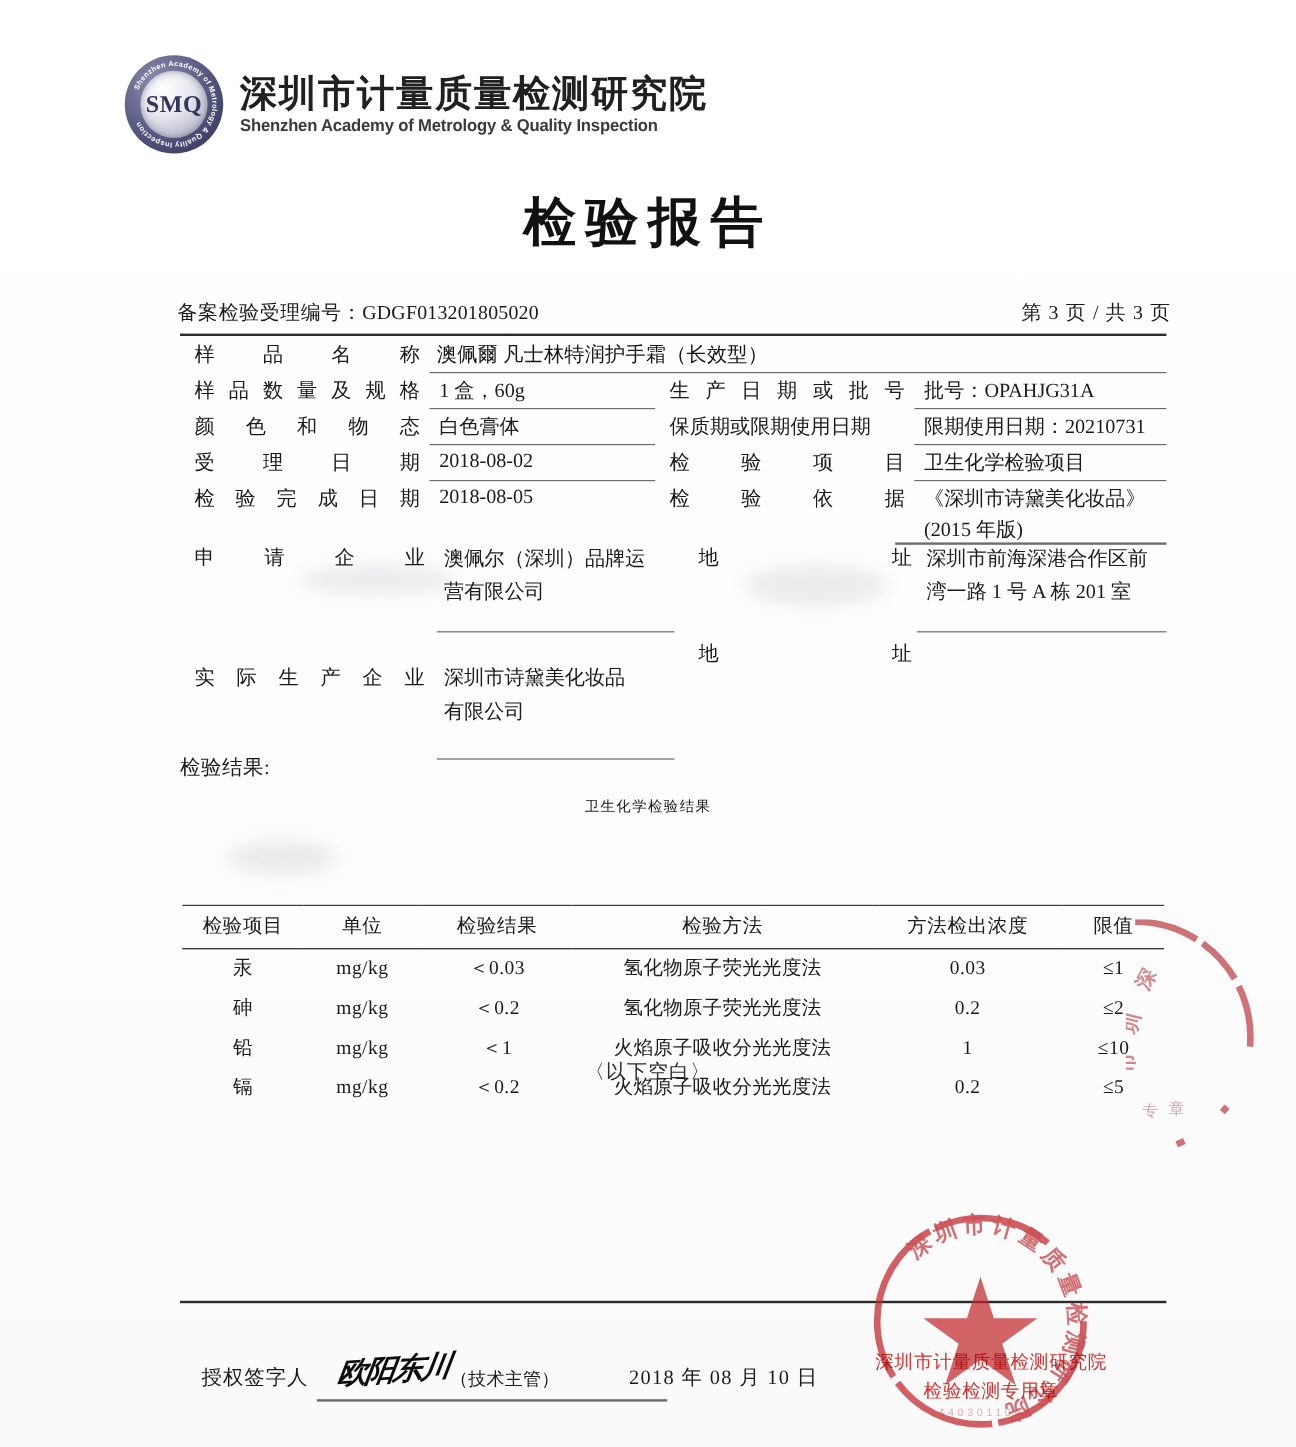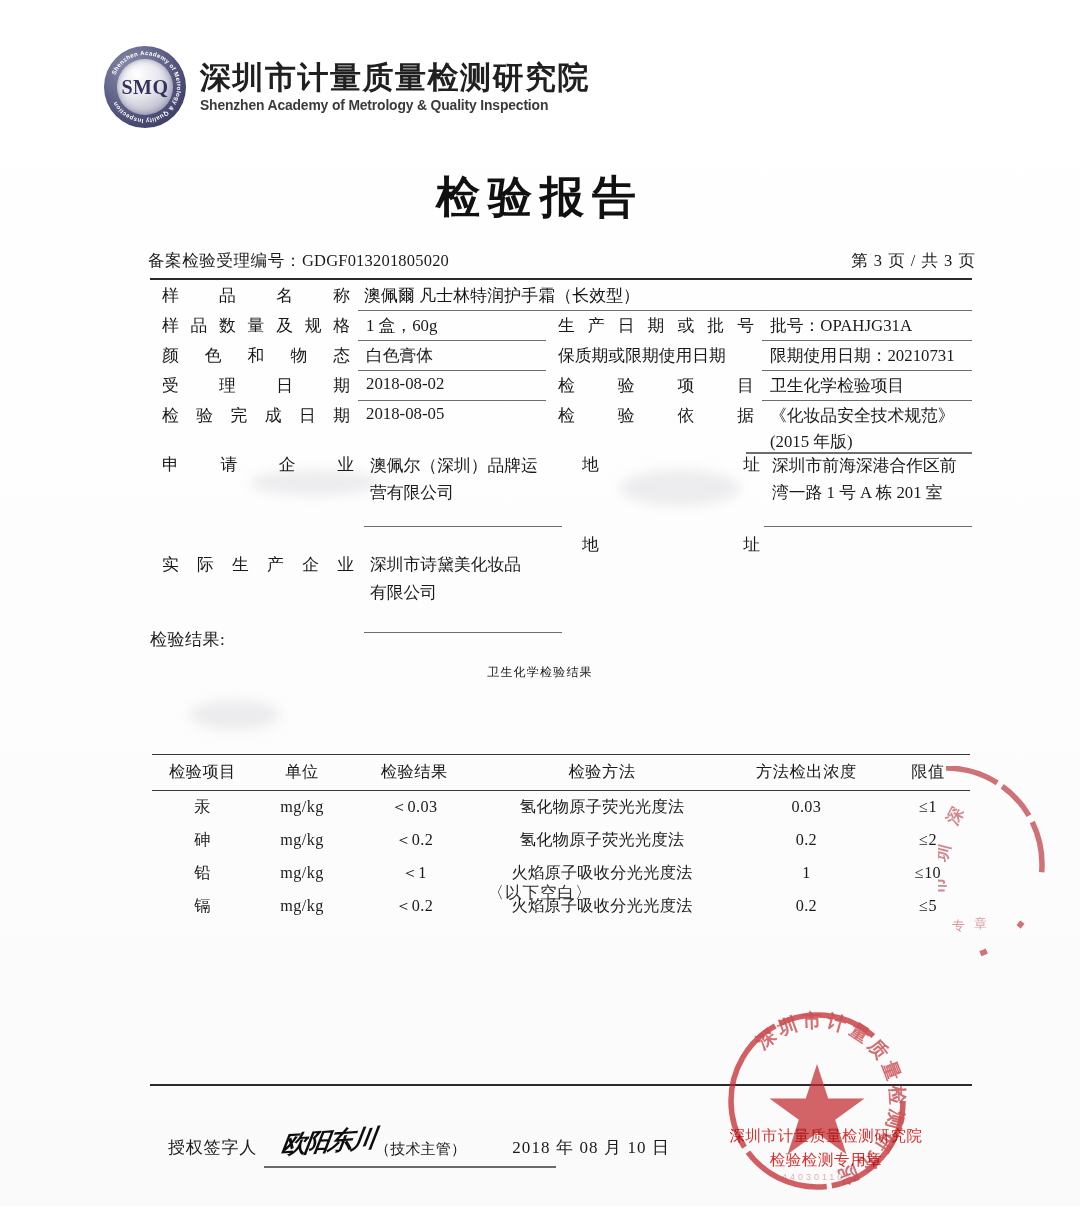--- a/index.html
+++ b/index.html
@@ -83,21 +83,21 @@
     letter-spacing: -0.15px;
     color: #3a3a3a;
     transform: scaleX(0.97);
     transform-origin: left center;
   }
 
   
   .doc-title {
     position: absolute;
     left: 0; right: 0;
-    top: 168px;
+    top: 156px;
     text-align: center;
     font-family: "Liberation Sans", "DejaVu Sans", sans-serif;
     font-weight: bold;
     font-size: 44px;
     letter-spacing: 8px;
     color: #111;
   }
 
   
   .receipt-line {
@@ -269,21 +269,21 @@
     font-weight: bold;
     font-size: 25px;
     margin: 0 4px 0 22px;
     letter-spacing: -2px;
     transform: skewX(-12deg) rotate(-4deg);
     transform-origin: bottom left;
     color: #0d0d0d;
   }
   .sig-role { font-size: 15px; padding-bottom: 2px; letter-spacing: 0.2px; }
   .sig-date {
-    margin-left: 46px;
+    margin-left: 58px;
     padding-bottom: 2px;
     font-size: 17px;
     letter-spacing: 1.1px;
     font-family: "Liberation Serif", serif;
   }
   .sig-underline {
     position: absolute;
     left: 264px;
     top: 1166px;
     width: 292px;
@@ -465,21 +465,21 @@
         <div class="val-l nb" style="border-bottom:none;">2018-08-05</div>
       </div>
       <div class="col-right">
         <div class="lbl lbl-w2">
           <span>检</span>
             <span>验</span>
             <span>依</span>
             <span>据</span>
         </div>
         <div class="val-r" style="border-bottom:none;">
-          <div>《化妆品安全技术规范》</div>
+          <div>《深圳市诗黛美化妆品》</div>
           <div style="margin-top:3px;">(2015 年版)</div>
         </div>
       </div>
     </div>
   </div>
 
   <div class="rule" style="left:746px;width:226px;top:452px;height:1.5px;background:#6d6d6d;"></div>
 
   <div class="company">
     <div class="comp-row">

